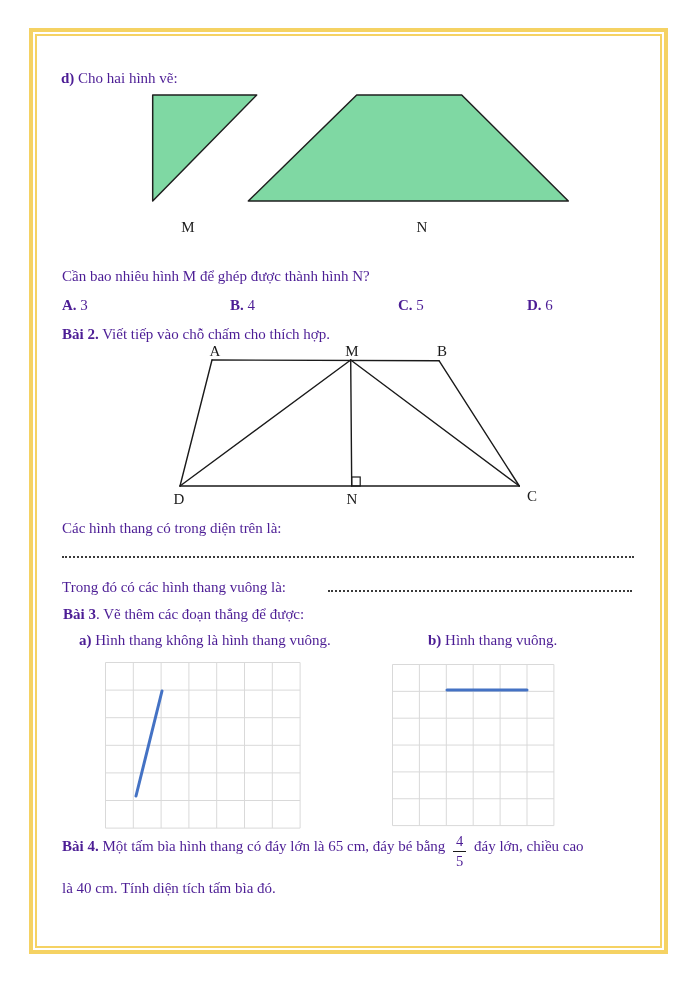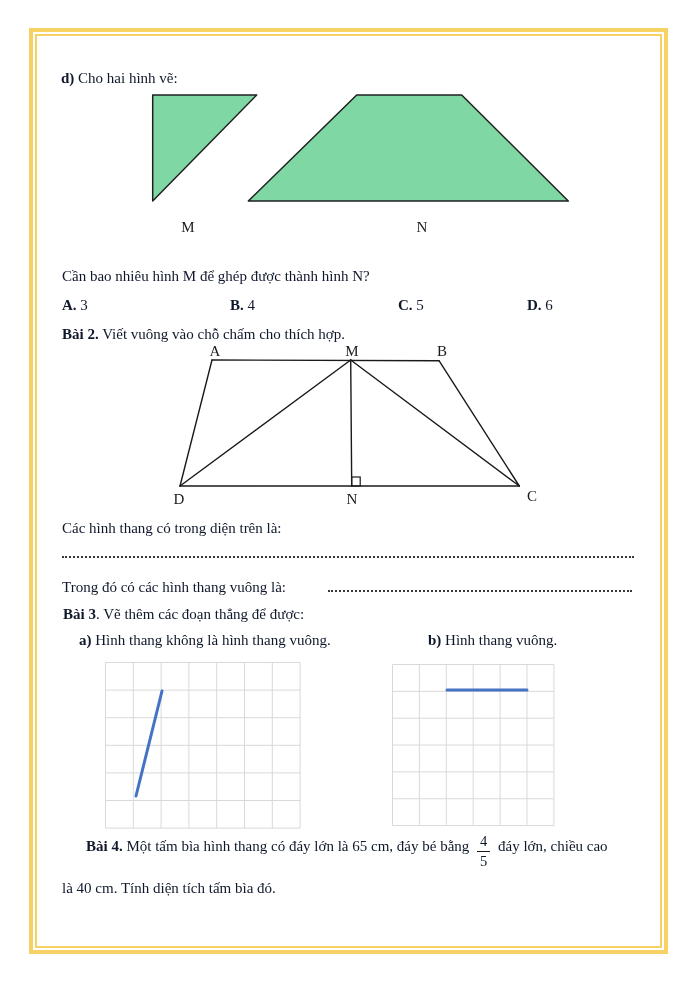--- a/index.html
+++ b/index.html
@@ -1,20 +1,20 @@
 <!DOCTYPE html>
 <html><head>
 <meta charset="utf-8">
 <style>
   * { margin:0; padding:0; box-sizing:border-box; }
   html,body { background:#fff; }
   .page {
     position:relative; width:694px; height:982px; background:#ffffff;
     font-family:"Liberation Serif","DejaVu Serif",serif;
-    color:#0f172a; font-size:15px; overflow:hidden;
+    color:#4c1d95; font-size:15px; overflow:hidden;
   }
   .frame {
     position:absolute; left:29px; top:28px; width:639px; height:926px;
     border:4px solid #F5D263;
   }
   .frame-inner {
     position:absolute; left:2px; top:2px; right:2px; bottom:2px;
     border:2px solid #F5D263;
   }
   .abs { position:absolute; line-height:20px; white-space:nowrap; }
@@ -75,21 +75,21 @@
       <span>5</span>
     </span>
     <span class="opt" style="left:527px;">
       <span class="b">D.</span>
       <span>6</span>
     </span>
   </div>
 
   <div class="abs" style="left:62px; top:324px;">
     <span class="b">Bài 2.</span>
-    <span>Viết vuông vào chỗ chấm cho thích hợp.</span>
+    <span>Viết tiếp vào chỗ chấm cho thích hợp.</span>
   </div>
 
   <svg style="left:160px; top:335px;" width="390" height="175" viewBox="0 0 390 175">
     <g stroke="#1a1a1a" stroke-width="1.4" fill="none" stroke-linecap="round">
       <line x1="52" y1="25" x2="279" y2="25.7"></line>
       <line x1="20" y1="151" x2="359.3" y2="151"></line>
       <line x1="52" y1="25" x2="20" y2="151"></line>
       <line x1="279" y1="25.7" x2="359.3" y2="151"></line>
       <line x1="190.7" y1="25" x2="20" y2="151"></line>
       <line x1="190.7" y1="25" x2="359.3" y2="151"></line>
@@ -162,21 +162,21 @@
         <line x1="0.5" y1="27.35" x2="161.89999999999998" y2="27.35" stroke="#D9D9D9" stroke-width="1"></line>
         <line x1="0.5" y1="54.2" x2="161.89999999999998" y2="54.2" stroke="#D9D9D9" stroke-width="1"></line>
         <line x1="0.5" y1="81.05000000000001" x2="161.89999999999998" y2="81.05000000000001" stroke="#D9D9D9" stroke-width="1"></line>
         <line x1="0.5" y1="107.9" x2="161.89999999999998" y2="107.9" stroke="#D9D9D9" stroke-width="1"></line>
         <line x1="0.5" y1="134.75" x2="161.89999999999998" y2="134.75" stroke="#D9D9D9" stroke-width="1"></line>
         <line x1="0.5" y1="161.60000000000002" x2="161.89999999999998" y2="161.60000000000002" stroke="#D9D9D9" stroke-width="1"></line>
       </g>
     <line x1="55" y1="26" x2="135" y2="26" stroke-width="3" stroke-linecap="round" stroke="#4472C4"></line>
   </svg>
 
-  <div class="abs" style="left:62px; top:833px; line-height:normal;margin-left:24px;">
+  <div class="abs" style="left:62px; top:833px; line-height:normal;">
     <span class="b">Bài 4.</span>
     <span>Một tấm bìa hình thang có đáy lớn là 65 cm, đáy bé bằng</span>
     <span class="frac">
       <span class="num">4</span>
       <span class="den">5</span>
     </span>
     <span>đáy lớn, chiều cao</span>
   </div>
   <div class="abs" style="left:62px; top:878px;">là 40 cm. Tính diện tích tấm bìa đó.</div>
 

